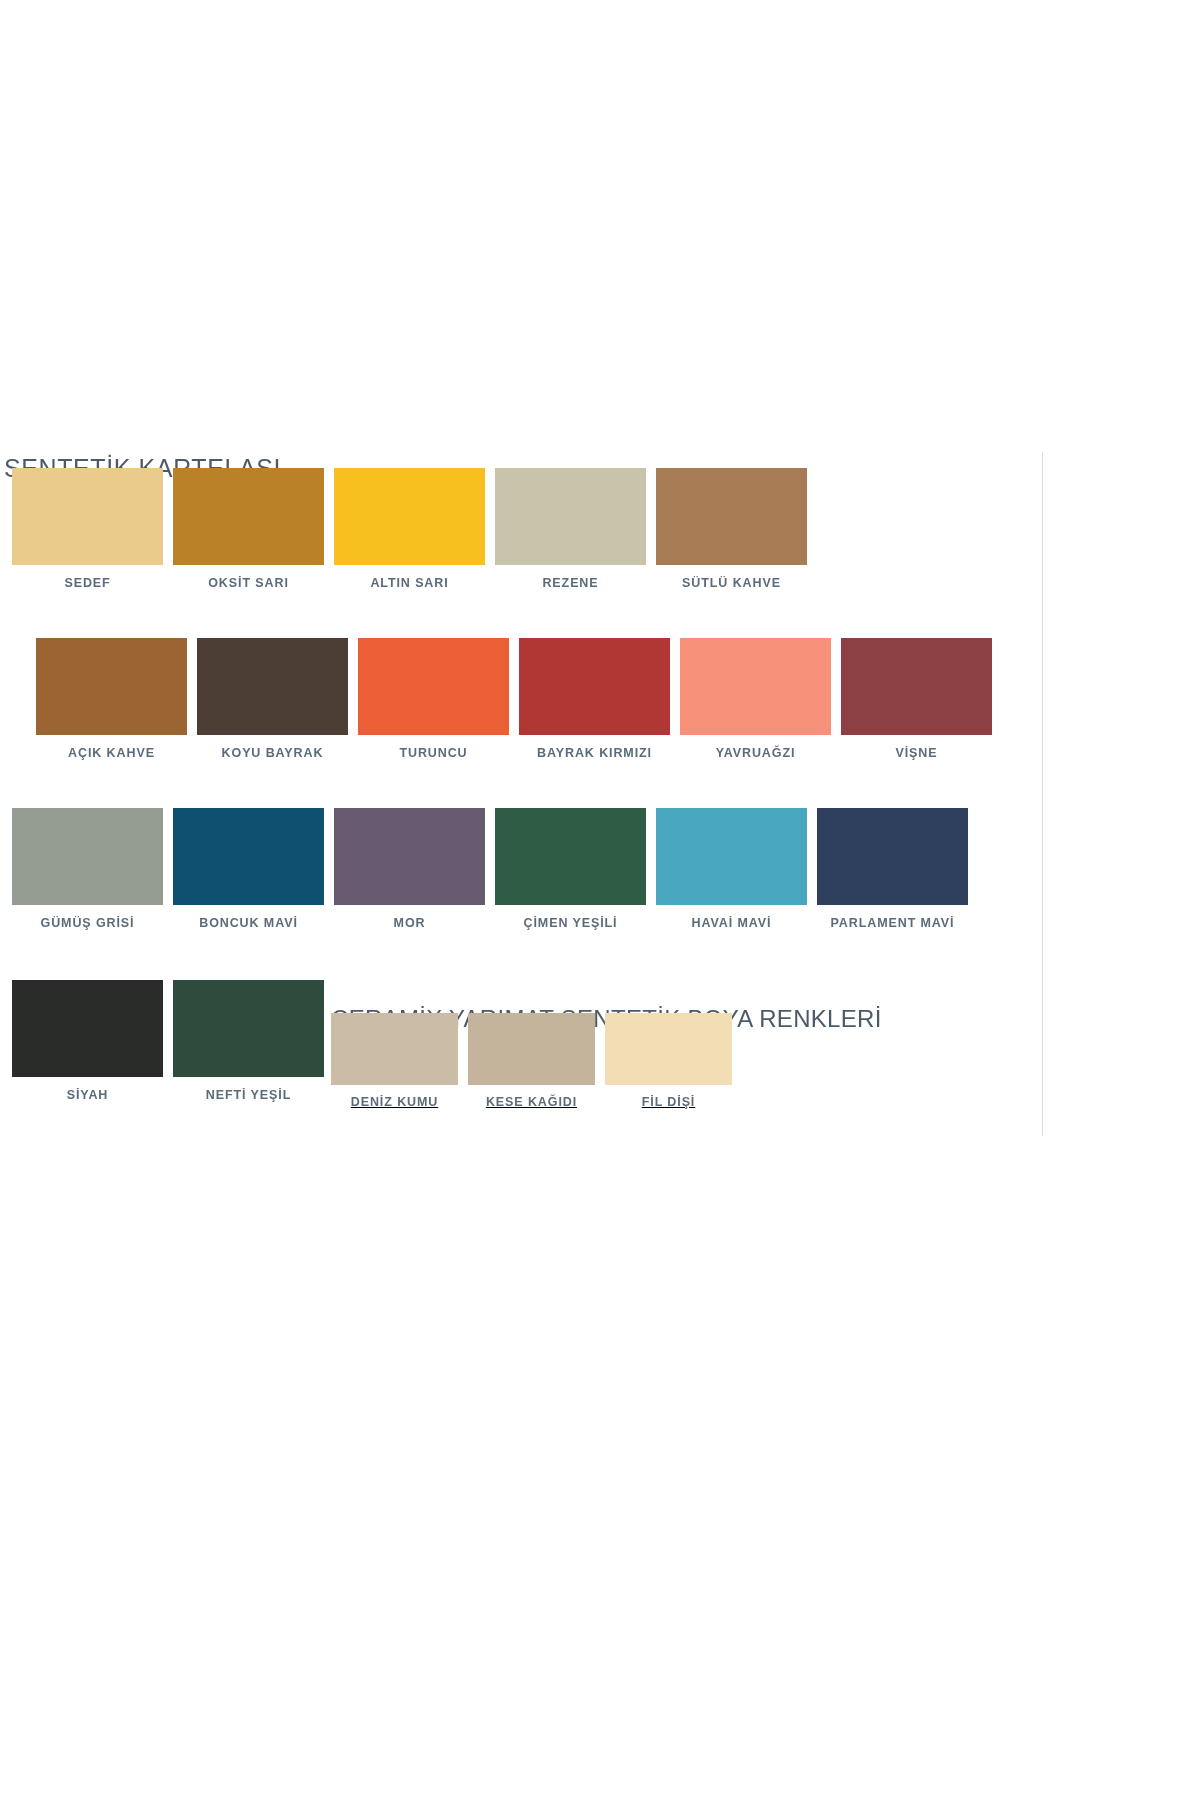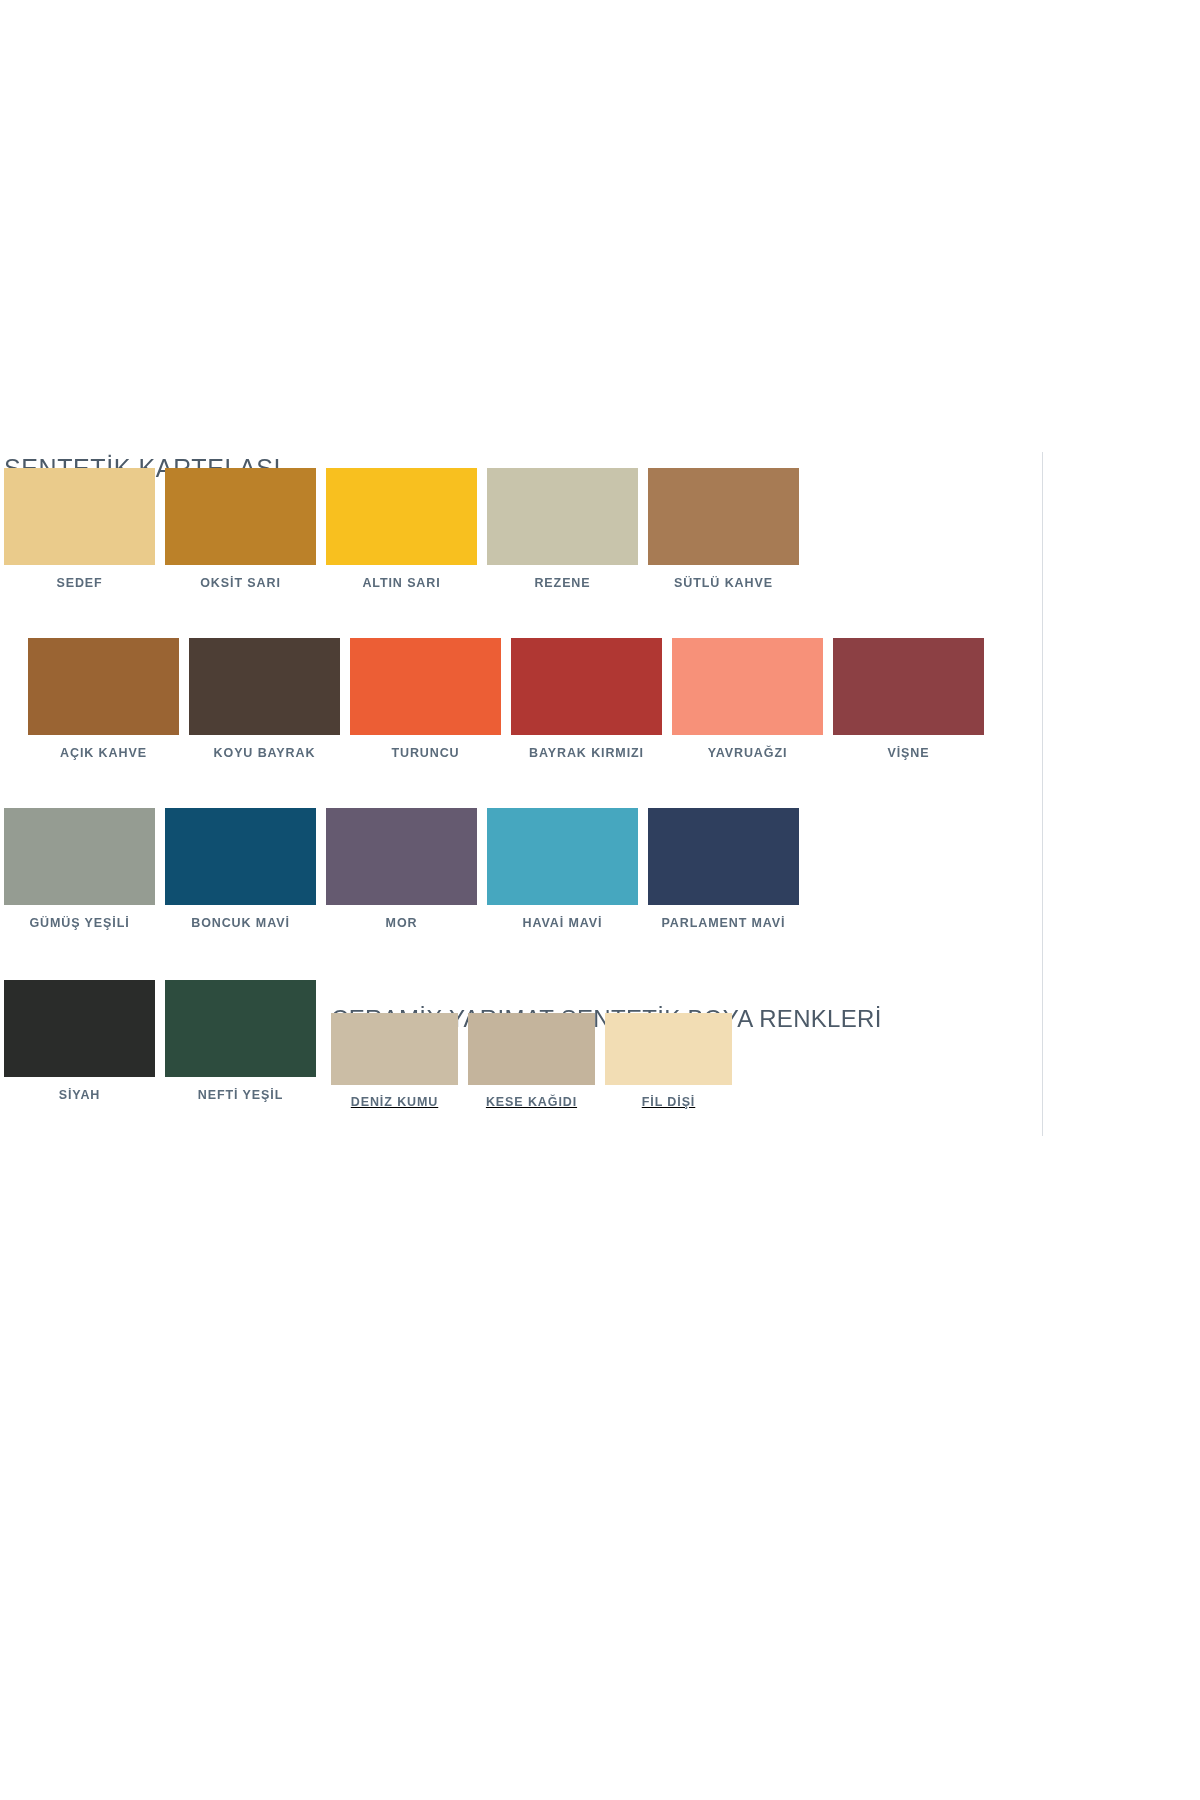--- a/index.html
+++ b/index.html
@@ -52,21 +52,21 @@
   #ceramix-title {
     left: 331px;
     top: 985px;
     font-size: 24px;
     letter-spacing: 0.3px;
   }
 
   
   .swatch-row {
     position: absolute;
-    left: 4px;
+    left: 12px;
     display: flex;
     gap: 10px;
   }
   #swatch-row-1 { top: 468px; }
   #swatch-row-2 { top: 638px; padding-left: 24px; }
   #swatch-row-3 { top: 808px; }
   #swatch-row-4 { top: 980px; }
 
   .swatch-cell {
     width: 151px;
@@ -164,31 +164,35 @@
     </div>
     <div class="swatch-cell">
       <span class="swatch-chip" style="background-color: rgb(140, 64, 68);"></span>
       <span class="swatch-label">VİŞNE</span>
     </div>
   </div>
 
   <div class="swatch-row" id="swatch-row-3">
     <div class="swatch-cell">
       <span class="swatch-chip" style="background-color: rgb(149, 156, 146);"></span>
-      <span class="swatch-label">GÜMÜŞ YEŞİLİ</span>
+      <span class="swatch-label">GÜMÜŞ GRİSİ</span>
     </div>
     <div class="swatch-cell">
       <span class="swatch-chip" style="background-color: rgb(15, 79, 112);"></span>
       <span class="swatch-label">BONCUK MAVİ</span>
     </div>
     <div class="swatch-cell">
       <span class="swatch-chip" style="background-color: rgb(101, 90, 112);"></span>
       <span class="swatch-label">MOR</span>
     </div>
     <div class="swatch-cell">
+      <span class="swatch-chip" style="background-color: rgb(47, 92, 68);"></span>
+      <span class="swatch-label">ÇİMEN YEŞİLİ</span>
+    </div>
+    <div class="swatch-cell">
       <span class="swatch-chip" style="background-color: rgb(70, 167, 191);"></span>
       <span class="swatch-label">HAVAİ MAVİ</span>
     </div>
     <div class="swatch-cell">
       <span class="swatch-chip" style="background-color: rgb(47, 63, 94);"></span>
       <span class="swatch-label">PARLAMENT MAVİ</span>
     </div>
   </div>
 
   <div class="swatch-row" id="swatch-row-4">

